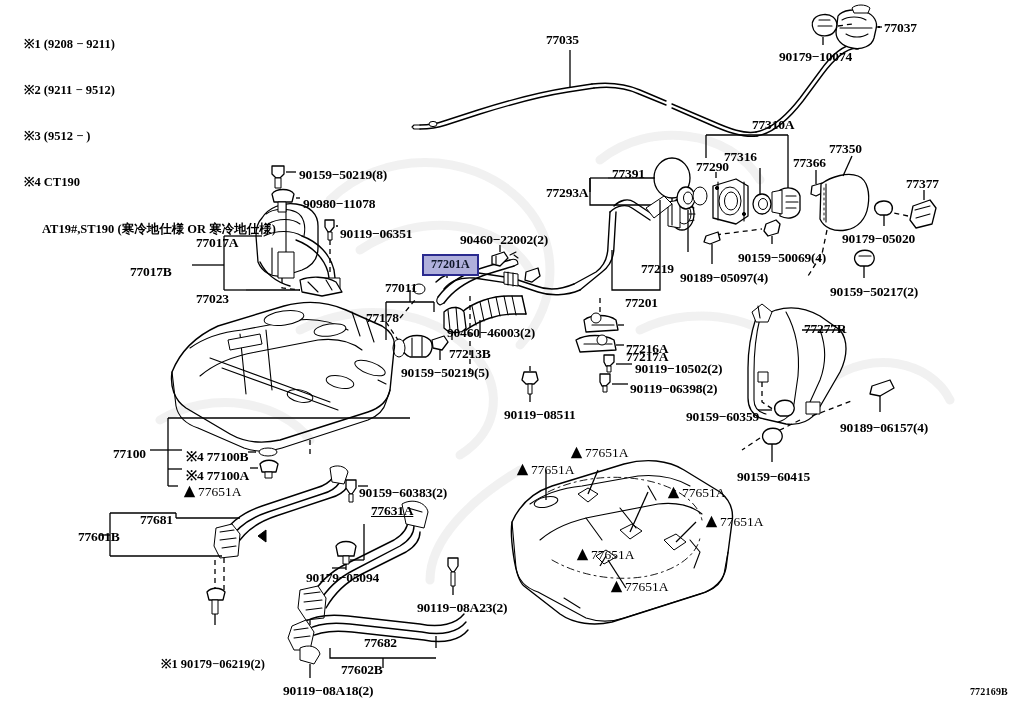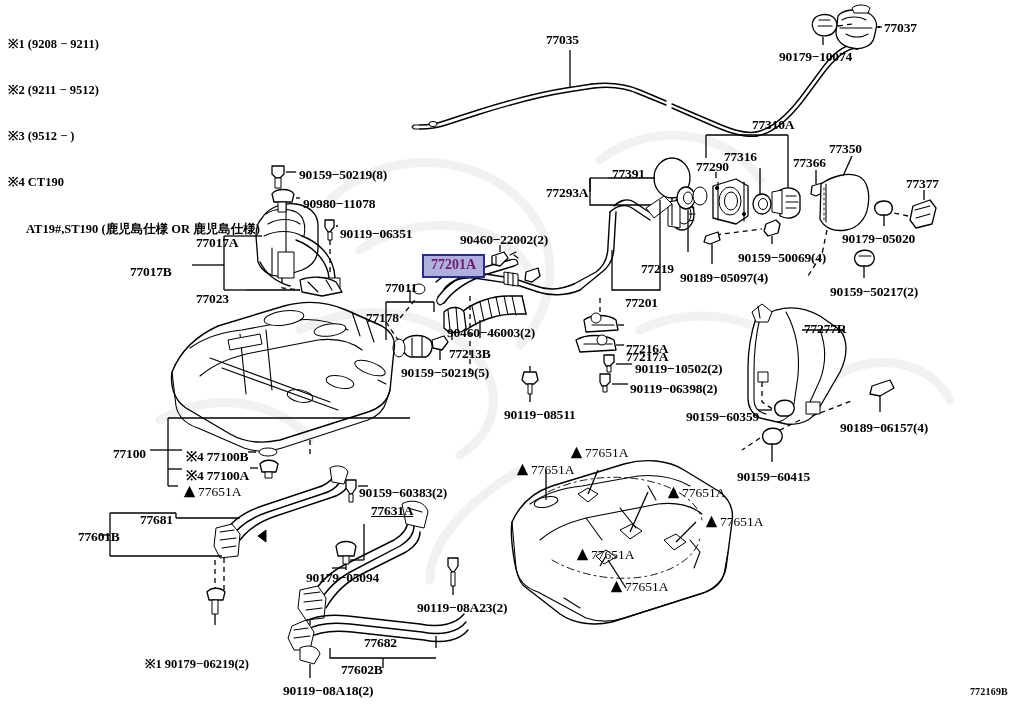--- a/index.html
+++ b/index.html
@@ -38,41 +38,41 @@
   .notes {
     position: absolute;
     left: 8px; top: 6px;
     font-family: "Liberation Serif", "DejaVu Serif", serif;
     font-weight: bold;
     font-size: 12.5px;
     line-height: 15.4px;
     color: #000;
     white-space: pre;
   }
-  .notes div { white-space: nowrap; }
+  .notes div { white-space: nowrap; margin-left: 16px; }
   .notes .ind { padding-left: 18px; }
   .diagid {
     position: absolute;
     right: 16px; bottom: 10px;
     font-family: "Liberation Serif", "DejaVu Serif", serif;
     font-weight: bold;
     font-size: 10px;
     letter-spacing: 0.2px;
     color: #000;
   }
   
   .hl {
     position: absolute;
     background: #b0b0dc;
     border: 2px solid #2b2b8f;
     padding: 2px 7px 3px 7px;
     font-family: "Liberation Serif", "DejaVu Serif", serif;
     font-weight: bold;
-    font-size: 14px;
-    color: #701a75;
+    font-size: 12px;
+    color: #0f172a;
     white-space: nowrap;
     line-height: 1.05;
     box-sizing: border-box;
   }
   
   .tri {
     display: inline-block;
     position: relative;
     width: 13px;
     height: 13px;
@@ -564,21 +564,21 @@
     </g>
 
     <path class="dash" d="M760 438 L 742 450"></path>
   </svg>
 
   <div class="notes">
     <div>※1 (9208 − 9211)</div>
     <div>※2 (9211 − 9512)</div>
     <div>※3 (9512 −       )</div>
     <div>※4 CT190</div>
-    <div class="ind">AT19#,ST190 (鹿児島仕様 OR 鹿児島仕様)</div>
+    <div class="ind">AT19#,ST190 (寒冷地仕様 OR 寒冷地仕様)</div>
   </div>
 
   <div id="labels">
       <div class="lbl" style="left: 546px; top: 33px; text-align: right;">77035</div>
       <div class="lbl" style="left: 884px; top: 21px;">77037</div>
       <div class="lbl" style="left: 779px; top: 50px;">90179−10074</div>
       <div class="lbl" style="left: 752px; top: 118px;">77310A</div>
       <div class="lbl" style="left: 829px; top: 142px;">77350</div>
       <div class="lbl" style="left: 793px; top: 156px;">77366</div>
       <div class="lbl" style="left: 724px; top: 150px;">77316</div>

